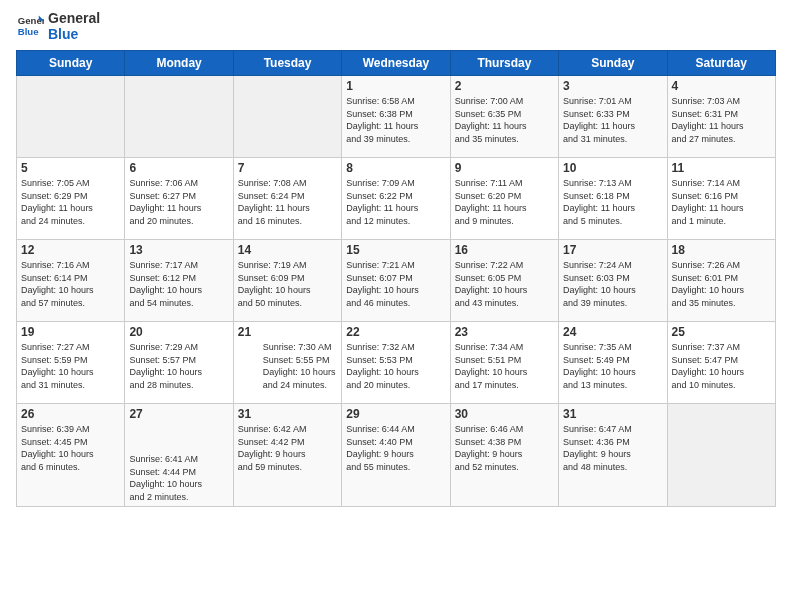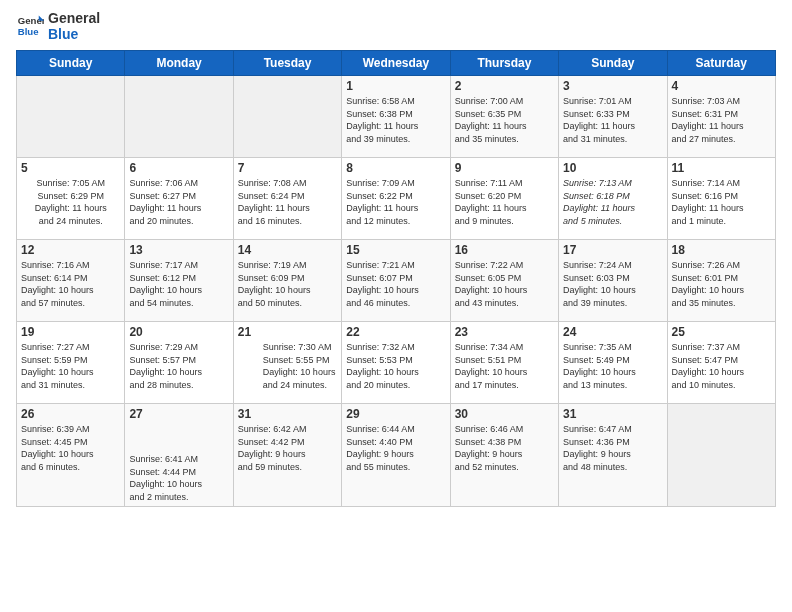--- a/index.html
+++ b/index.html
@@ -147,21 +147,21 @@
             <span class="day-number">4</span>
             <div class="cell-text" style="white-space: pre-line;">Sunrise: 7:03 AM
 Sunset: 6:31 PM
 Daylight: 11 hours
 and 27 minutes.</div>
           </td>
         </tr>
         <tr>
           <td>
             <span class="day-number">5</span>
-            <div class="cell-text" style="white-space: pre-line; text-align: center;">Sunrise: 7:05 AM
+            <div class="cell-text" style="white-space: pre-line;">Sunrise: 7:05 AM
 Sunset: 6:29 PM
 Daylight: 11 hours
 and 24 minutes.</div>
           </td>
           <td>
             <span class="day-number">6</span>
             <div class="cell-text" style="white-space: pre-line;">Sunrise: 7:06 AM
 Sunset: 6:27 PM
 Daylight: 11 hours
 and 20 minutes.</div>
@@ -182,21 +182,21 @@
           </td>
           <td>
             <span class="day-number">9</span>
             <div class="cell-text" style="white-space: pre-line;">Sunrise: 7:11 AM
 Sunset: 6:20 PM
 Daylight: 11 hours
 and 9 minutes.</div>
           </td>
           <td>
             <span class="day-number">10</span>
-            <div class="cell-text" style="white-space: pre-line; font-style: italic;">Sunrise: 7:13 AM
+            <div class="cell-text" style="white-space: pre-line;">Sunrise: 7:13 AM
 Sunset: 6:18 PM
 Daylight: 11 hours
 and 5 minutes.</div>
           </td>
           <td>
             <span class="day-number">11</span>
             <div class="cell-text" style="white-space: pre-line;">Sunrise: 7:14 AM
 Sunset: 6:16 PM
 Daylight: 11 hours
 and 1 minute.</div>

